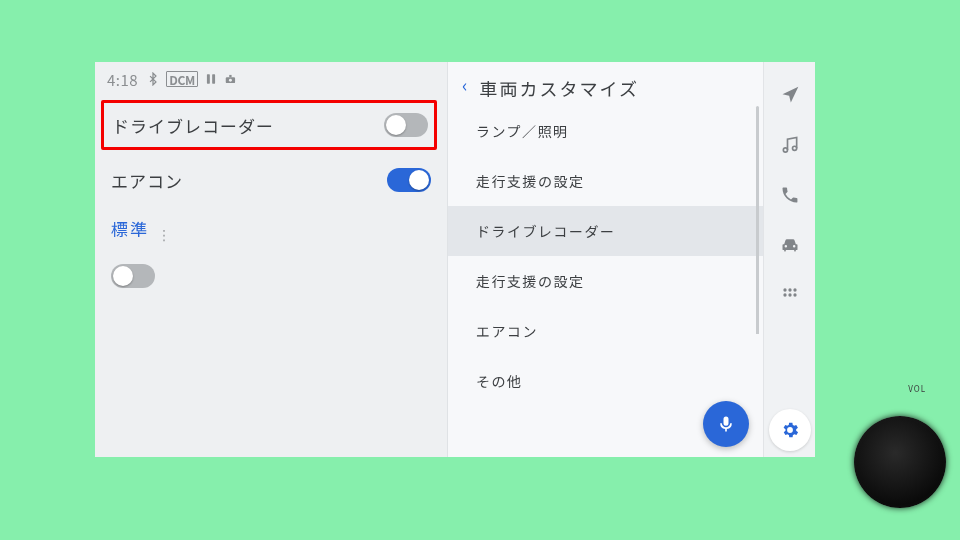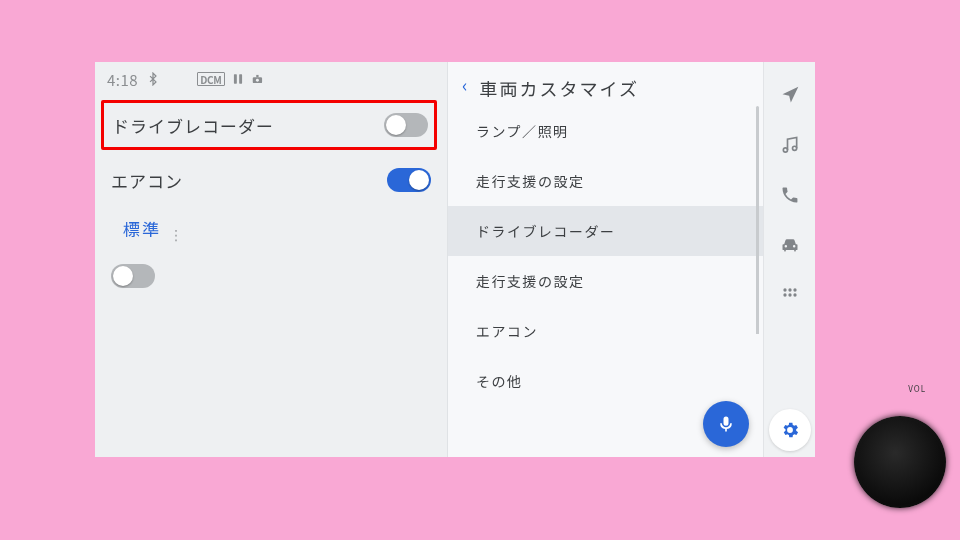--- a/index.html
+++ b/index.html
@@ -1,17 +1,17 @@
 <!DOCTYPE html>
 <html><head>
 <meta charset="utf-8">
 <style>
   * { margin: 0; padding: 0; box-sizing: border-box; font-family: "Hiragino Sans", "Noto Sans JP", sans-serif; }
   html, body { width: 960px; height: 540px; background: #000; overflow: hidden; }
-  .bezel { position: absolute; inset: 0; background: #f9a8d4; }
+  .bezel { position: absolute; inset: 0; background: #86efac; }
   .screen {
     position: absolute;
     left: 95px; top: 62px;
     width: 720px; height: 395px;
     background: #eceff2;
     border-radius: 4px;
     display: flex;
     box-shadow: 0 0 30px rgba(255,255,255,0.02);
   }
   .left-pane {
@@ -26,39 +26,39 @@
     display: flex;
     align-items: center;
     gap: 6px;
     color: #8b8e91;
     font-size: 15px;
     padding-left: 4px;
   }
   .status-bar .time { letter-spacing: 0.5px; margin-right: 2px; }
   .status-icn { width: 14px; height: 14px; display: inline-flex; align-items: center; justify-content: center; }
   .status-icn svg { width: 100%; height: 100%; }
-  .dcm { font-size: 10px; font-weight: 700; border: 1px solid #8b8e91; padding: 1.5px 2px 0.5px; border-radius: 1px; line-height: 1; letter-spacing: -0.3px; margin-left: 31px; }
+  .dcm { font-size: 12px; font-weight: 700; border: 1px solid #8b8e91; padding: 1.5px 2px 0.5px; border-radius: 1px; line-height: 1; letter-spacing: -0.3px; }
 
   .highlight-box {
     border: 3px solid #f40000;
     border-radius: 2px;
     margin: 4px 0 6px -2px;
     padding: 0;
   }
   .setting-row {
     display: flex;
     align-items: center;
     justify-content: space-between;
     height: 48px;
     padding: 0 6px 0 8px;
   }
   .highlight-box .setting-row { height: 44px; }
   .setting-label { font-size: 17px; color: #3c3f42; letter-spacing: 1px; }
   .setting-value { font-size: 17px; color: #2a67d8; letter-spacing: 2px; }
-  .value-wrap { display: flex; align-items: flex-end; gap: 8px; margin-left: 12px; }
+  .value-wrap { display: flex; align-items: flex-end; gap: 8px; }
   .more-dots { color: #9a9da0; font-size: 14px; line-height: 1; }
 
   .toggle {
     width: 44px; height: 24px; border-radius: 12px;
     position: relative; flex-shrink: 0;
   }
   .toggle .knob {
     position: absolute; top: 2px; width: 20px; height: 20px;
     background: #fff; border-radius: 50%;
     box-shadow: 0 1px 2px rgba(0,0,0,0.3);

